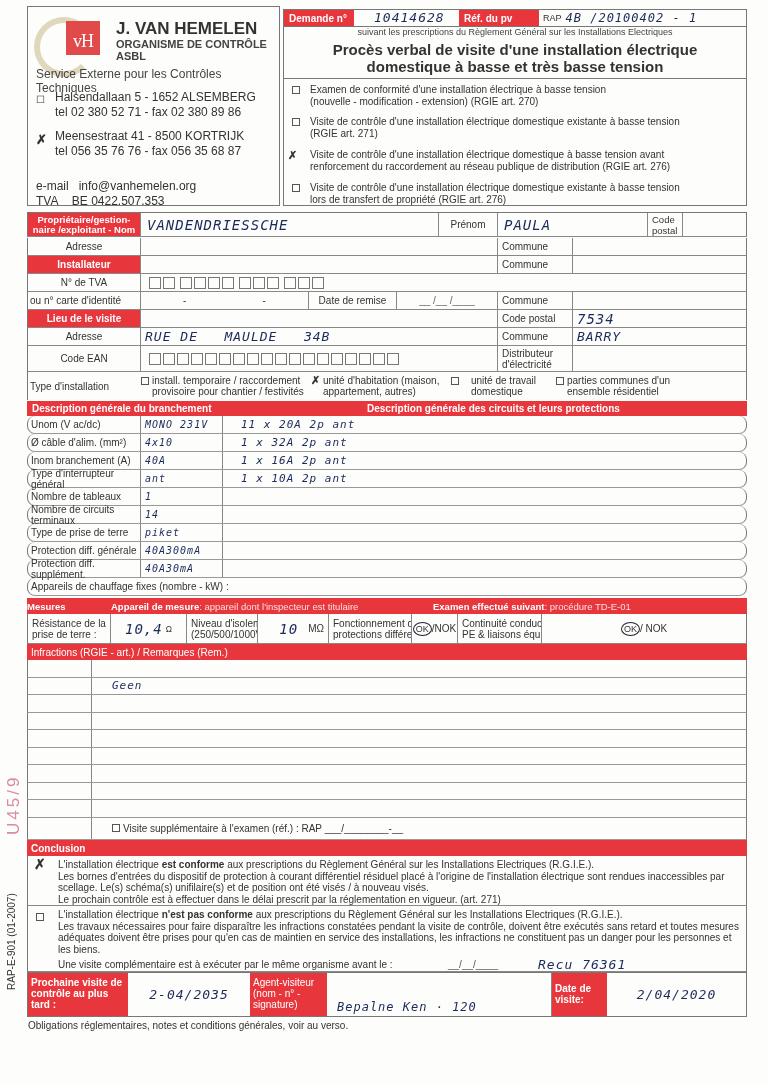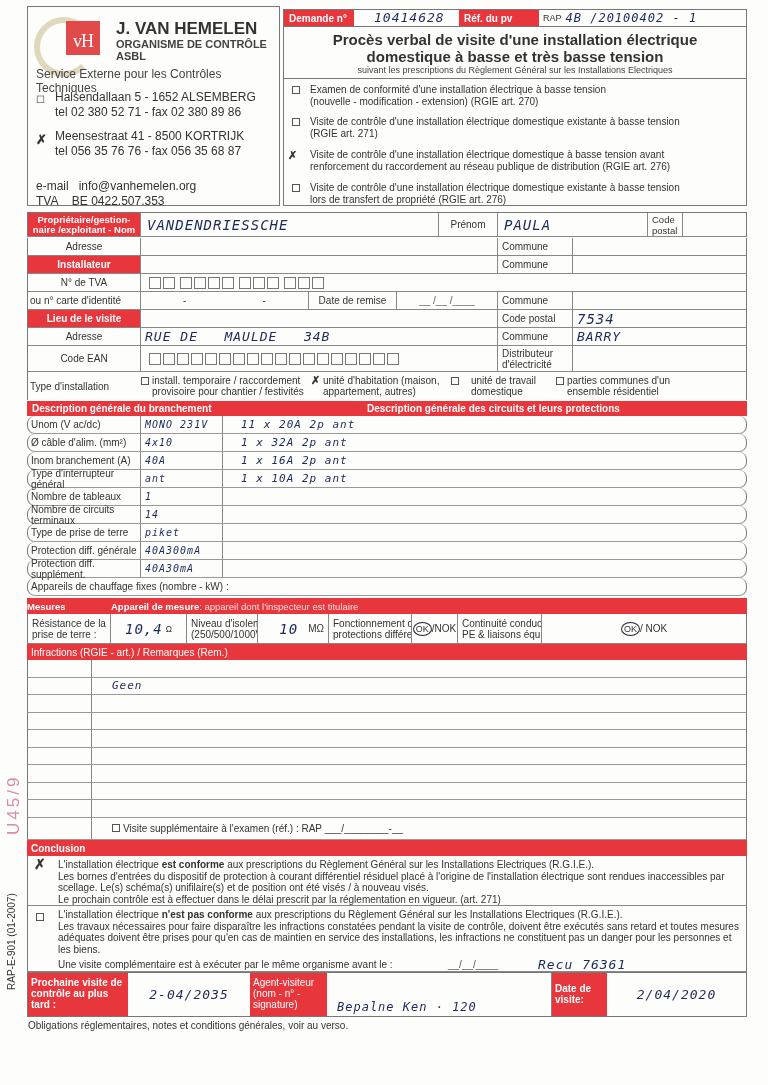--- a/index.html
+++ b/index.html
@@ -86,22 +86,22 @@
 <div id="top-strip">
   <div class="lbl red" style="width:70px">Demande n°</div>
   <div class="hw" style="width:105px;font-size:13px;padding-left:20px">10414628</div>
   <div class="lbl red" style="width:80px">Réf. du pv</div>
   <div style="flex:1;display:flex;align-items:center;padding-left:4px">
     <span style="font-size:9px">RAP</span>
     <span class="hw" style="font-size:12px;margin-left:4px">4B /20100402 - 1</span>
   </div>
 </div>
 <div id="title-block">
+  <div id="title-sub">suivant les prescriptions du Règlement Général sur les Installations Electriques</div>
   <div id="title1"><span>Procès verbal de visite d'une installation électrique</span><br><span>domestique à basse et très basse tension</span></div>
-  <div id="title-sub">suivant les prescriptions du Règlement Général sur les Installations Electriques</div>
 </div>
 <div id="types">
   <div class="type-item" style="top:5px">
       <span class="cb"></span>
       <div>
         <div>Examen de conformité d'une installation électrique à basse tension</div>
         <div>(nouvelle - modification - extension) (RGIE art. 270)</div>
       </div>
     </div>
   <div class="type-item" style="top:37px">
@@ -306,20 +306,21 @@
     <div class="br-circ hw"></div>
   </div>
 <div class="br-row" style="top:578px;padding-left:3px;align-items:center">
   <span style="font-size:10px">Appareils de chauffage fixes (nombre - kW) :</span>
   <span></span>
 </div>
 
 <div class="sect-hdr red" style="top:598px;height:16px;font-size:9.5px">
   <span style="width:84px;">Mesures</span>
   <span style="width:322px"><span>Appareil de mesure</span><span class="redtxt" style="font-weight:normal">: appareil dont l'inspecteur est titulaire</span></span>
+  <span style="flex:1"><span>Examen effectué suivant</span><span class="redtxt" style="font-weight:normal">: procédure TD-E-01</span></span>
 </div>
 <div class="row" style="top:614px;height:30px">
   <div class="cell" style="width:83px;flex-direction:column;align-items:flex-start;justify-content:center;line-height:11px">
       <span>Résistance de la</span>
       <span>prise de terre :</span>
     </div>
   <div class="cell" style="width:76px;justify-content:center;gap:3px">
       <span class="hw" style="font-size:14px">10,4</span>
       <sup>Ω</sup>
     </div>

